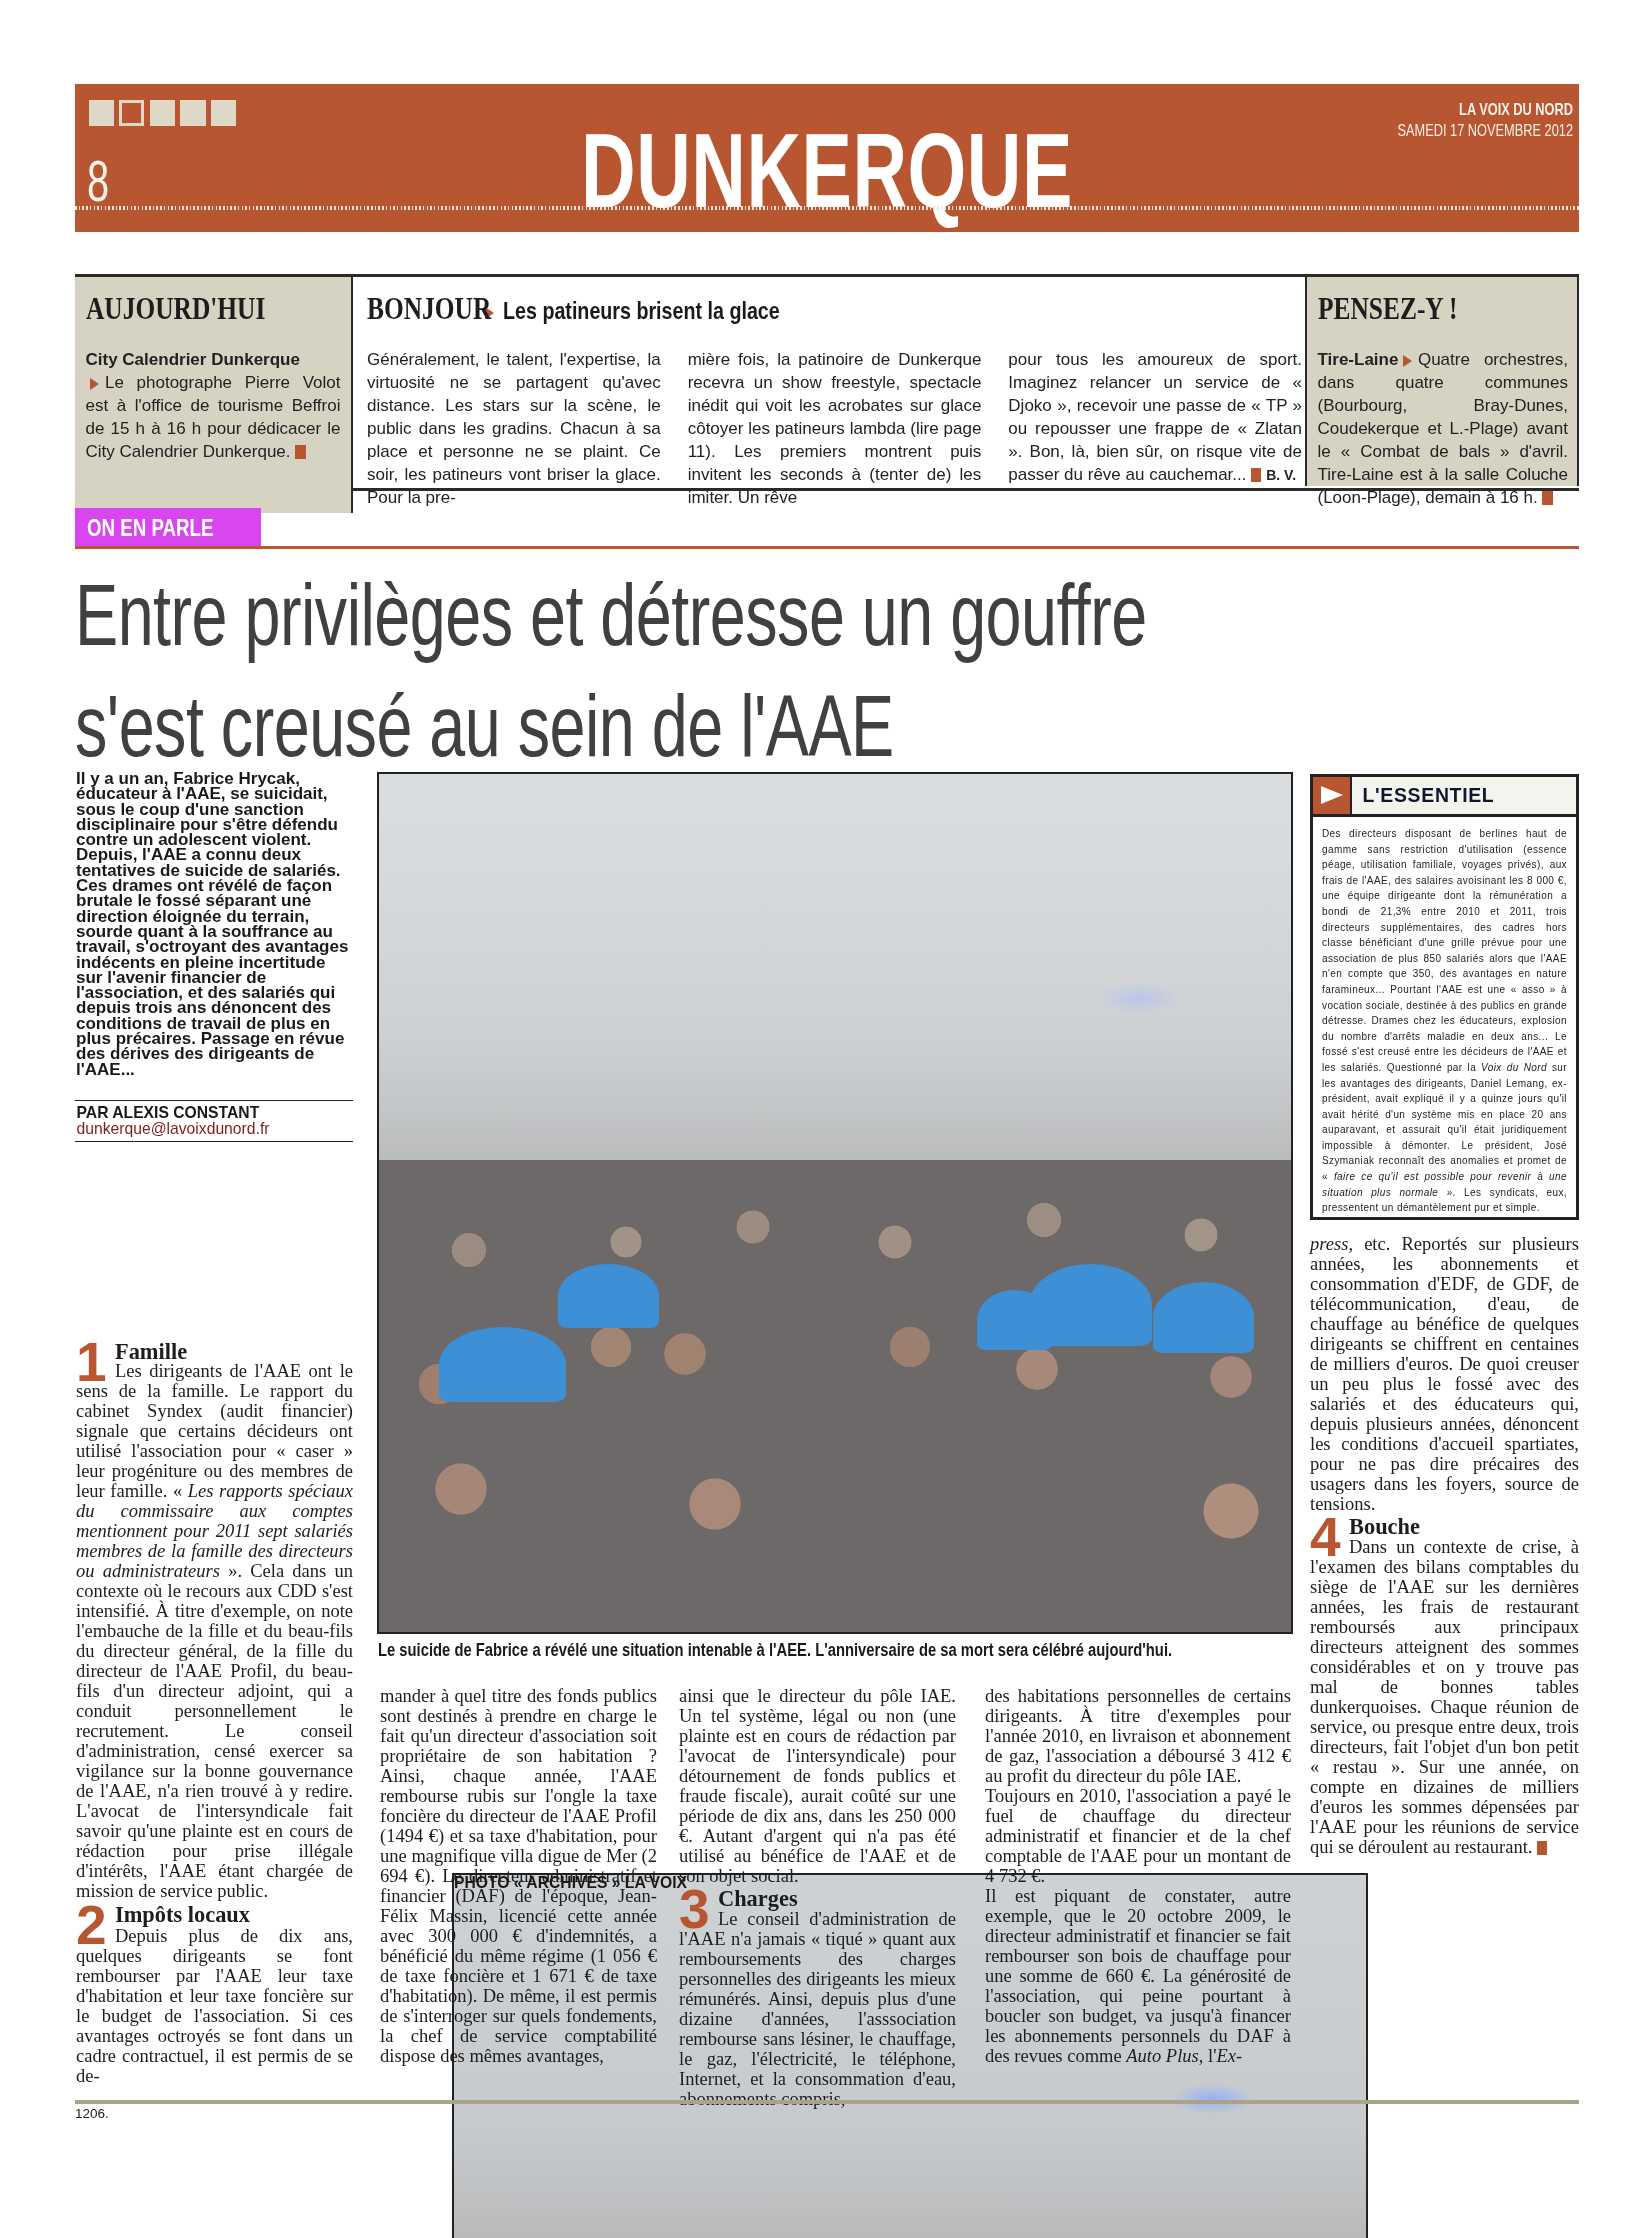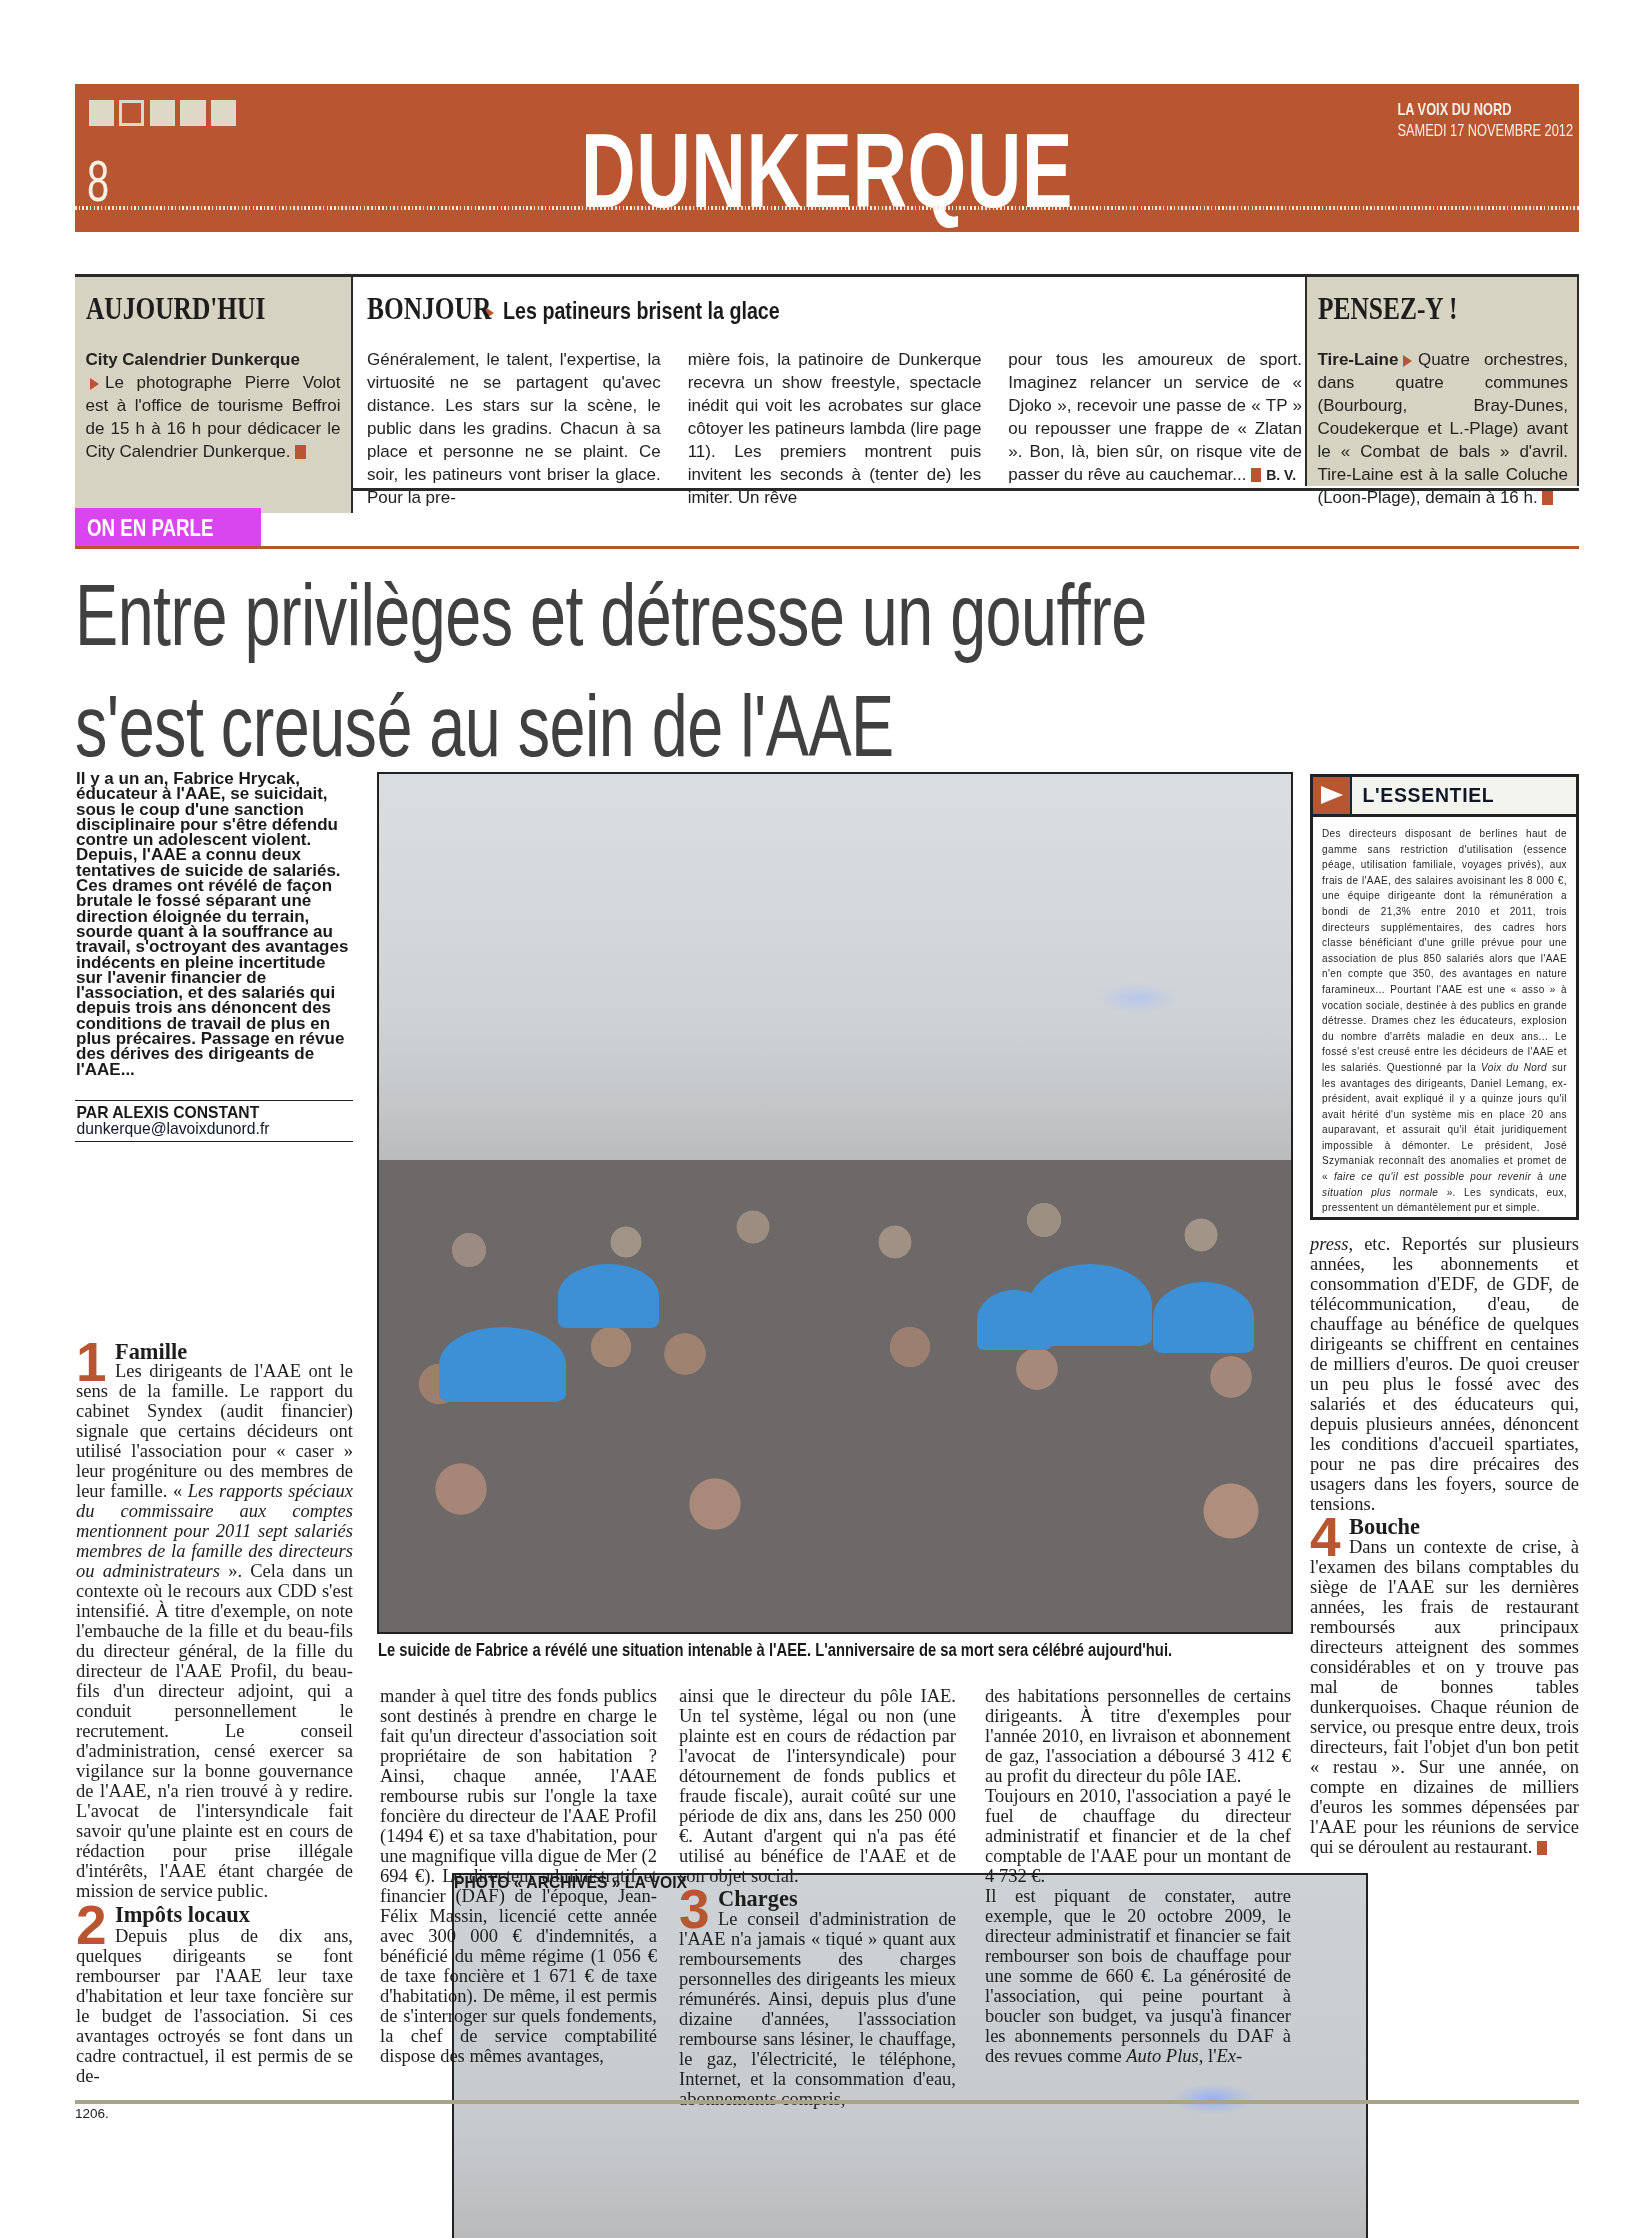--- a/index.html
+++ b/index.html
@@ -6,21 +6,21 @@
   html, body { width: 1649px; height: 2239px; background: #ffffff; overflow: hidden; }
   body { position: relative; color: #1a1a1a; font-family: "Liberation Serif", serif; }
 
   
   .masthead { position: absolute; left: 75px; top: 84px; width: 1504px; height: 148px; background: #b85631; }
   .mh-squares { position: absolute; left: 13.5px; top: 16.4px; display: flex; gap: 5.2px; }
   .mh-squares span { width: 25.4px; height: 25.4px; background: #ddd9c6; display: block; }
   .mh-squares span.hollow { background: transparent; border: 3px solid #ddd9c6; }
   .mh-pagenum { position: absolute; left: 12px; top: 69px; font-family: "Liberation Sans", sans-serif; font-size: 57px; line-height: 57px; color: #f6f1e7; transform: scaleX(0.7); transform-origin: left top; font-weight: 300; }
   .mh-title { position: absolute; left: 0; right: 0; top: 34px; text-align: center; font-family: "Liberation Sans", sans-serif; font-weight: 700; font-size: 105px; line-height: 105px; color: #ffffff; letter-spacing: 0.7px; transform: scaleX(0.72); transform-origin: center top; }
-  .mh-paper { position: absolute; right: 6px; top: 16.4px; text-align: left; font-family: "Liberation Sans", sans-serif; color: #f6f1e7; }
+  .mh-paper { position: absolute; right: 6px; top: 16.4px; text-align: right; font-family: "Liberation Sans", sans-serif; color: #f6f1e7; }
   .mh-paper .name { font-size: 16.4px; font-weight: 700; transform: scaleX(0.78); transform-origin: right; display: block; }
   .mh-paper .date { font-size: 16.4px; transform: scaleX(0.78); transform-origin: right; display: block; margin-top: 1.5px; }
   .mh-ticks { position: absolute; left: 0; right: 0; top: 122px; height: 3.7px; background: repeating-linear-gradient(90deg, #f1e6d8 0 1.5px, transparent 1.5px 3.7px); }
 
   
   .strip { position: absolute; left: 75px; top: 274px; width: 1504px; height: 217px; border-top: 3.7px solid #2a2a2a; border-bottom: 3.7px solid #2a2a2a; }
   .strip .box-left { position: absolute; left: 0; top: 0; width: 278px; height: 236px; background: #d7d3c2; border-right: 2.2px solid #2a2a2a; padding: 15px 10.5px 0 10.5px; }
   .strip .box-right { position: absolute; right: 0; top: 0; width: 274px; height: 209px; background: #d7d3c2; border-left: 2.2px solid #2a2a2a; border-right: 2.2px solid #2a2a2a; padding: 15px 9px 0 10.5px; }
   .strip .box-mid { position: absolute; left: 280px; top: 0; width: 947px; height: 209px; padding: 15px 0 0 12px; }
   .kicker { font-family: "Liberation Serif", serif; font-weight: 700; font-size: 31px; line-height: 34px; color: #1d1d1d; transform: scaleX(0.82); transform-origin: left; white-space: nowrap; display: inline-block; }
@@ -38,21 +38,21 @@
   .onparle { position: absolute; left: 75px; top: 508px; height: 39px; background: #d946ef; padding: 0 12px; font-family: "Liberation Sans", sans-serif; font-weight: 700; font-size: 24px; line-height: 39px; color: #ffffff; }
   .onparle span { display: inline-block; transform: scaleX(0.78); transform-origin: left; white-space: nowrap; }
   .onparle-rule { position: absolute; left: 75px; top: 546px; width: 1504px; height: 3px; background: #b85631; }
   .headline { position: absolute; left: 75px; top: 559px; width: 1510px; font-family: "Liberation Sans", sans-serif; font-weight: 400; font-size: 88px; line-height: 111px; color: #404040; letter-spacing: -0.7px; }
   .headline div { transform: scaleX(0.735); transform-origin: left; white-space: nowrap; }
 
   
   .chapo { position: absolute; left: 76px; top: 771px; width: 277px; font-family: "Liberation Sans", sans-serif; font-weight: 700; font-size: 17px; line-height: 15.3px; color: #1a1a1a; }
   .byline { position: absolute; left: 75px; top: 1100px; width: 278px; border-top: 1.5px solid #222; border-bottom: 1.5px solid #222; padding: 3.7px 0 3.7px 1.5px; font-family: "Liberation Sans", sans-serif; font-size: 15.7px; line-height: 16.4px; }
   .byline .author, .byline .photo { font-weight: 700; }
-  .byline .email { color: #0f172a; }
+  .byline .email { color: #7f1d1d; }
 
   .col { position: absolute; font-family: "Liberation Serif", serif; font-size: 18.5px; line-height: 20px; color: #1d1d1d; text-align: justify; hyphens: manual; }
   .col i { font-style: italic; }
   .sect { position: relative; padding-left: 39px; margin-top: 1.5px; }
   .sect .num { position: absolute; left: 0; top: -3px; font-family: "Liberation Sans", sans-serif; font-weight: 700; font-size: 55px; line-height: 49px; color: #b85631; }
   .sect .stitle { font-family: "Liberation Serif", serif; font-weight: 700; font-size: 22.4px; line-height: 22.4px; display: block; }
 
   
   .photo { position: absolute; left: 377px; top: 772px; width: 916px; height: 862px; border: 2.2px solid #222; overflow: hidden;
            background:

